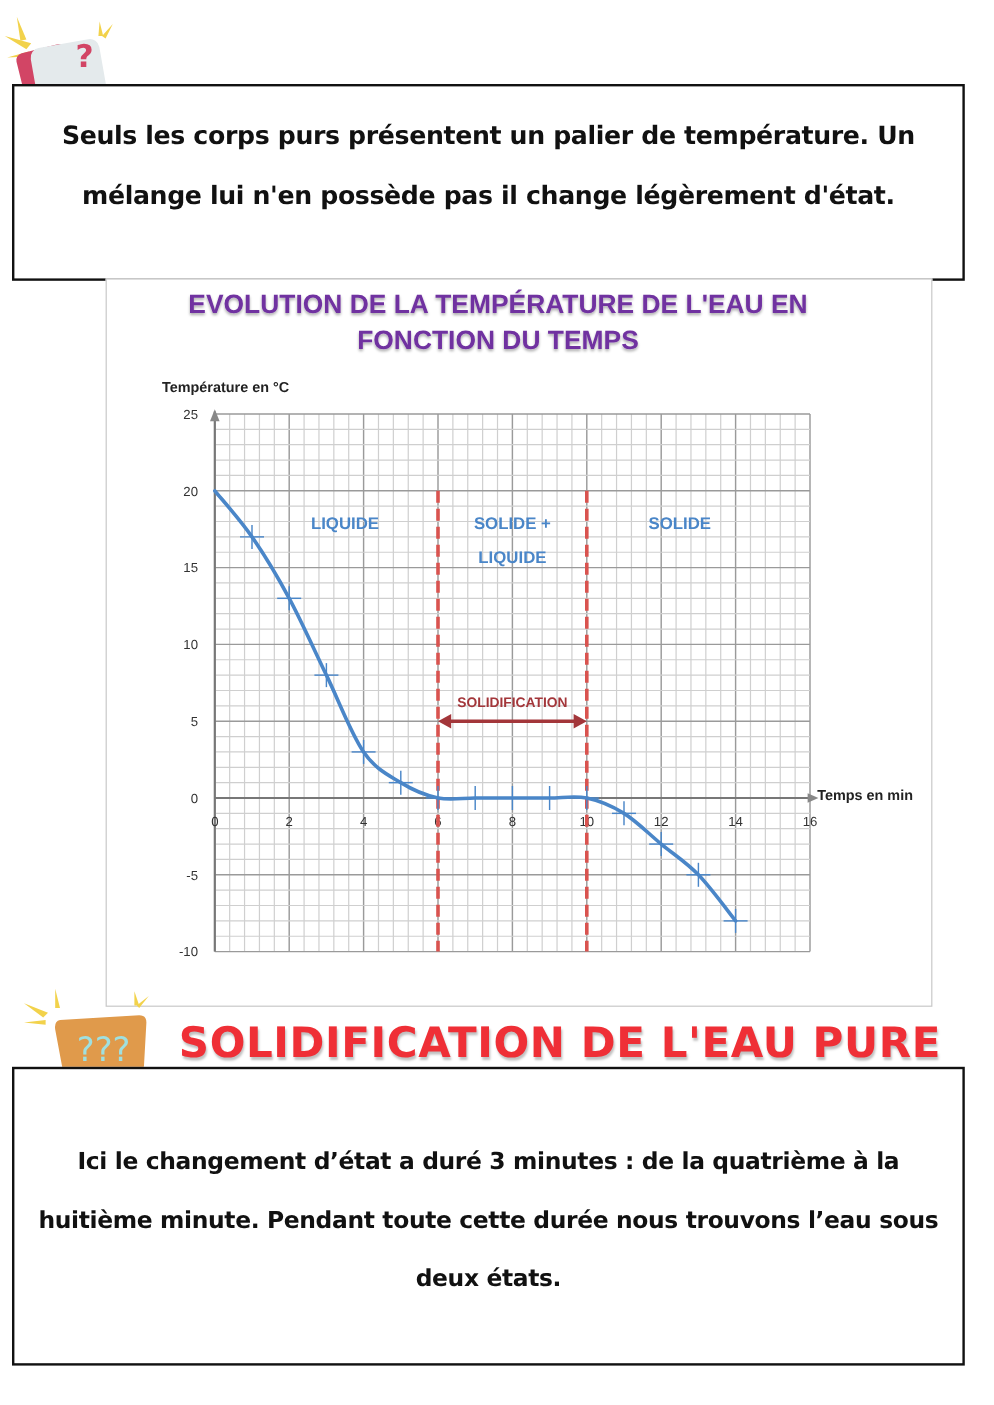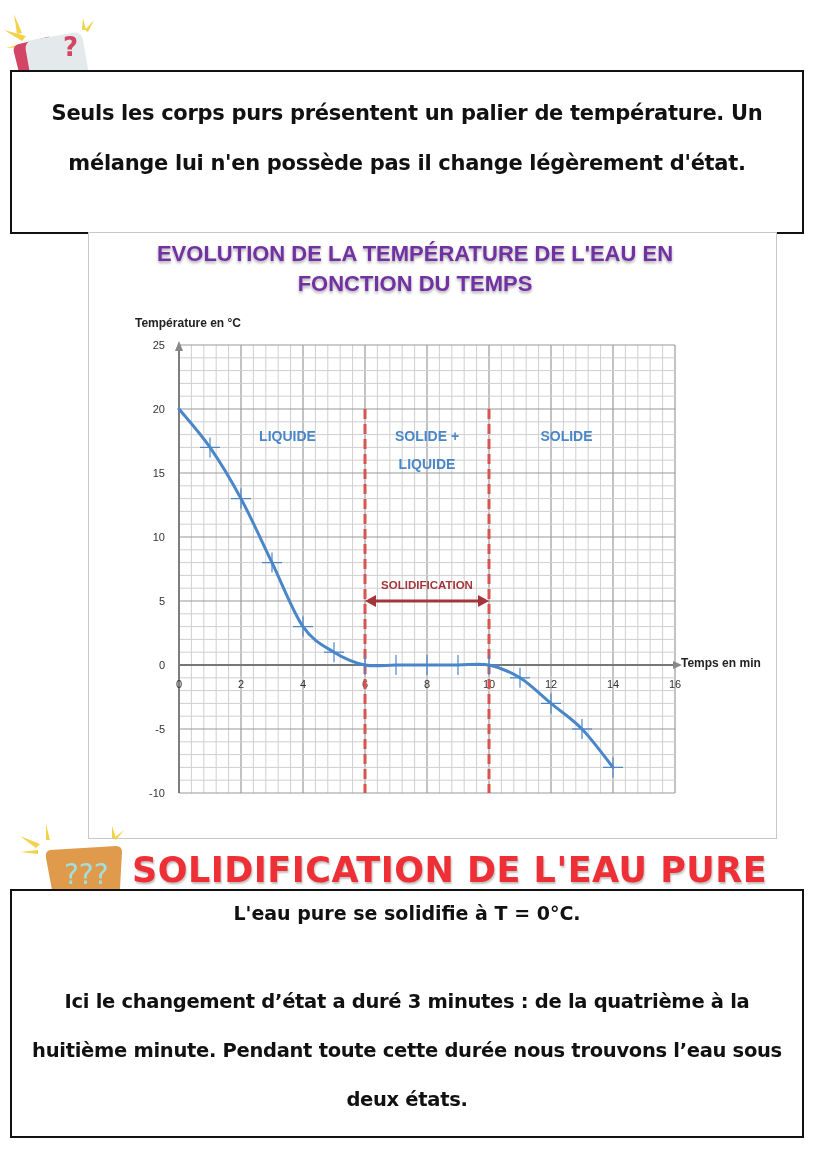--- a/index.html
+++ b/index.html
@@ -3,21 +3,21 @@
 <meta charset="utf-8">
 <style>
   html, body { margin:0; padding:0; background:#ffffff; }
   body { width:828px; height:1171px; position:relative; overflow:hidden; font-family:"Liberation Sans", sans-serif; }
   .textbox { position:absolute; border:2px solid #111; background:#fff; box-sizing:border-box; }
   .tb-text { font-family:"DejaVu Sans", sans-serif; font-weight:bold; color:#111; text-align:center; }
   #top-box { left:10px; top:70px; width:794px; height:164px; }
   #top-box .tb-text { font-size:21px; line-height:50px; padding-top:16px; letter-spacing:-0.3px; }
   #chart-panel { position:absolute; left:56px; top:232px; width:689px; height:607px; border:1px solid #c8c8c8; box-sizing:border-box; background:#fff;margin-left:32px; }
   #chart-svg { position:absolute; left:0; top:0; }
-  #section-title { position:absolute; left:132px; top:850px; font-family:"DejaVu Sans", sans-serif; font-weight:bold; font-size:35px; color:#ef2f36; letter-spacing:0.5px; text-shadow:1px 2px 2px rgba(0,0,0,0.25); white-space:nowrap; }
+  #section-title { position:absolute; left:149px; top:850px; font-family:"DejaVu Sans", sans-serif; font-weight:bold; font-size:35px; color:#ef2f36; letter-spacing:0.5px; text-shadow:1px 2px 2px rgba(0,0,0,0.25); white-space:nowrap; }
   #bottom-box { left:10px; top:889px; width:794px; height:249px; }
   #bottom-box .line1 { font-size:19px; line-height:24px; padding-top:10px; }
   #bottom-box .para { font-size:19.5px; line-height:49px; padding:52px 14px 0 14px; letter-spacing:-0.3px; }
   .icon { position:absolute; }
 </style>
 </head>
 <body>
 
 <div class="icon" style="left:0;top:8px;width:110px;height:90px;">
   <svg width="110" height="90" viewBox="0 0 110 90">
@@ -216,15 +216,14 @@
     <polygon points="104,8 108,20 104,20" fill="#f2d24b"></polygon>
     <polygon points="116,12 108,22 106,20" fill="#f2d24b"></polygon>
     <path d="M42,32 L108,28 Q114,28 114,34 L112,70 Q112,76 106,76 L98,76 L96,92 L88,76 L50,78 Q44,78 44,72 L38,40 Q37,33 42,32 Z" fill="#e09a4b"></path>
     <text x="56" y="66" font-family="DejaVu Sans, sans-serif" font-size="28" fill="#9fe0e0">???</text>
   </svg>
 </div>
 
 <div id="section-title">SOLIDIFICATION DE L'EAU PURE</div>
 
 <div class="textbox" id="bottom-box">
-  <div class="tb-text line1">L'eau pure se solidifie à T = 0°C.</div>
   <div class="tb-text para">Ici le changement d’état a duré 3 minutes : de la quatrième à la huitième minute. Pendant toute cette durée nous trouvons l’eau sous deux états.</div>
 </div>
 
 </body></html>

